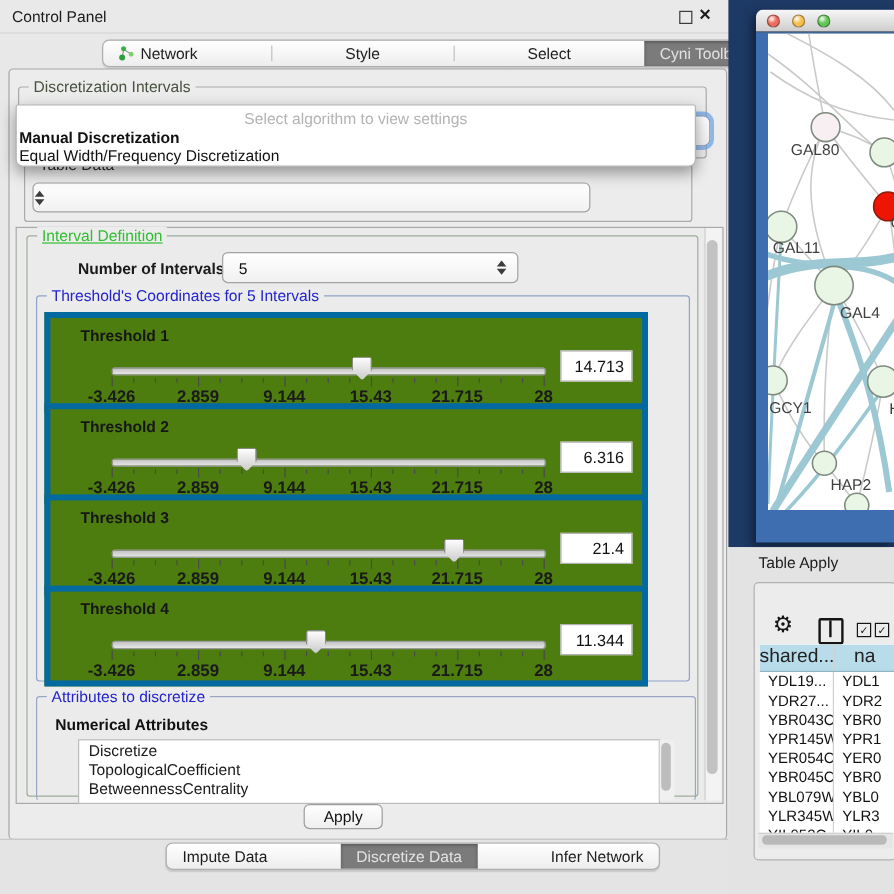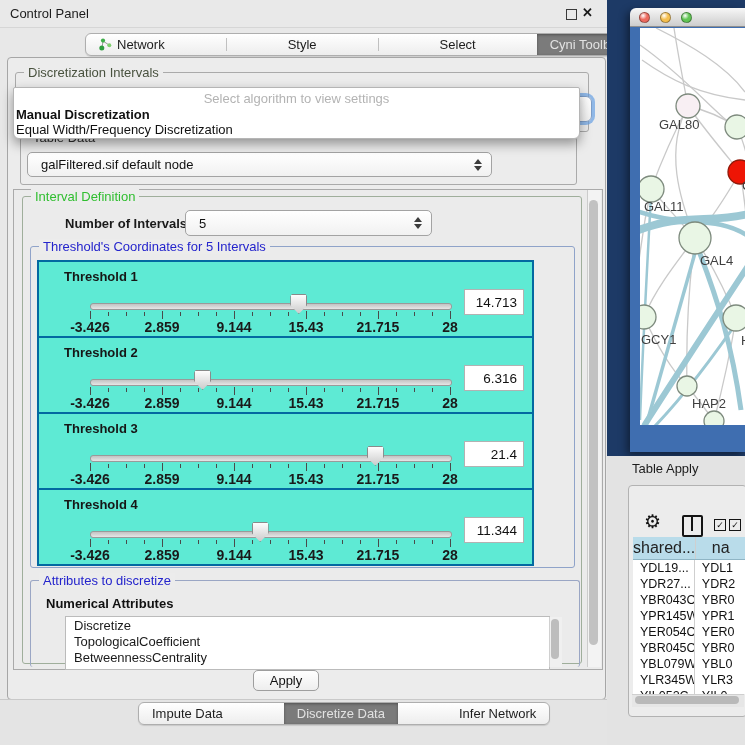--- a/index.html
+++ b/index.html
@@ -36,26 +36,26 @@
     font-size:13px;color:#111;display:flex;align-items:center;}
   .combo .val{padding-left:13px;flex:1;}
   .spin{width:9px;margin-right:9px;display:flex;flex-direction:column;align-items:center;gap:2px;}
   .spin .up{width:0;height:0;border-left:4px solid transparent;border-right:4px solid transparent;border-bottom:5px solid #3c3c3c;}
   .spin .dn{width:0;height:0;border-left:4px solid transparent;border-right:4px solid transparent;border-top:5px solid #3c3c3c;}
   #tabledata-combo{left:27px;top:152px;width:463px;height:23px;}
   #scrollarea{left:13px;top:189px;width:588px;height:479px;border:1px solid #aaaaaa;background:#ebebeb;}
   #vscroll{left:587px;top:190px;width:13px;height:477px;background:#f3f3f3;border-left:1px solid #cccccc;}
   #vscroll-thumb{left:589px;top:200px;width:9px;height:445px;background:#c2c2c2;border-radius:5px;}
   #interval-group{left:22px;top:196px;width:558px;height:466px;border-color:#9fae9b;}
-  #interval-label{color:#2fbe2f;}
+  #interval-label{color:#2fbe2f;text-decoration:underline;}
   #noi-label{left:65px;top:216px;font-size:13px;font-weight:bold;color:#1a1a1a;}
   #noi-combo{left:185px;top:210px;width:245px;height:24px;}
   #thr-group{left:30px;top:246px;width:543px;height:320px;border-color:#8fa3c9;}
   #thr-group-label{color:#2424cc;}
-  .thr-box{position:absolute;left:37px;width:493px;height:74px;border:2px solid #0369a1;background:#5eead4;}
+  .thr-box{position:absolute;left:37px;width:493px;height:74px;border:5px solid #0369a1;background:#4d7c0f;}
   .thr-title{position:absolute;left:25px;top:7px;font-size:13px;font-weight:bold;color:#161616;}
   .thr-track{position:absolute;left:51px;top:41px;width:360px;height:5px;border:1px solid #9a9a9a;
     border-radius:3px;background:linear-gradient(#c3c3c3,#e6e6e6);}
   .thr-handle{position:absolute;top:32px;width:15px;height:18px;background:linear-gradient(#fdfdfd,#cccccc);
     border:1px solid #8a8a8a;clip-path:polygon(10% 0,90% 0,100% 12%,100% 55%,50% 100%,0 55%,0 12%);}
   .tick{position:absolute;width:1px;background:#4a4a4a;}
   .thr-scale-label{position:absolute;top:57px;font-size:14px;font-weight:bold;color:#1a1a1a;transform:translateX(-50%);}
   .thr-value{position:absolute;left:425px;top:27px;width:60px;height:26px;background:#ffffff;border:1px solid #b2b2b2;
     font-size:13.5px;color:#111;display:flex;align-items:center;justify-content:flex-end;padding-right:6px;box-sizing:border-box;}
   #attr-group{left:30px;top:580px;width:548px;height:86px;border-color:#9aa6c4;border-bottom:none;}
@@ -137,21 +137,20 @@
 
 <div class="abs group" id="alg-group">
   <span class="grouplabel" id="alg-group-label">Discretization Intervals</span>
 </div>
 <div class="abs" id="alg-combo"></div>
 
 <div class="abs" id="tabledata-group" style="border:1px solid #aaa;border-radius:3px;">
   <span class="grouplabel" id="tabledata-label">Table Data</span>
 </div>
 <div class="abs combo" id="tabledata-combo">
-  <span class="val">galFiltered.sif default node</span>
   <span class="spin">
       <span class="up"></span>
       <span class="dn"></span>
     </span>
 </div>
 
 <div class="abs" id="scrollarea"></div>
 <div class="abs" id="vscroll"></div>
 <div class="abs" id="vscroll-thumb"></div>
 

